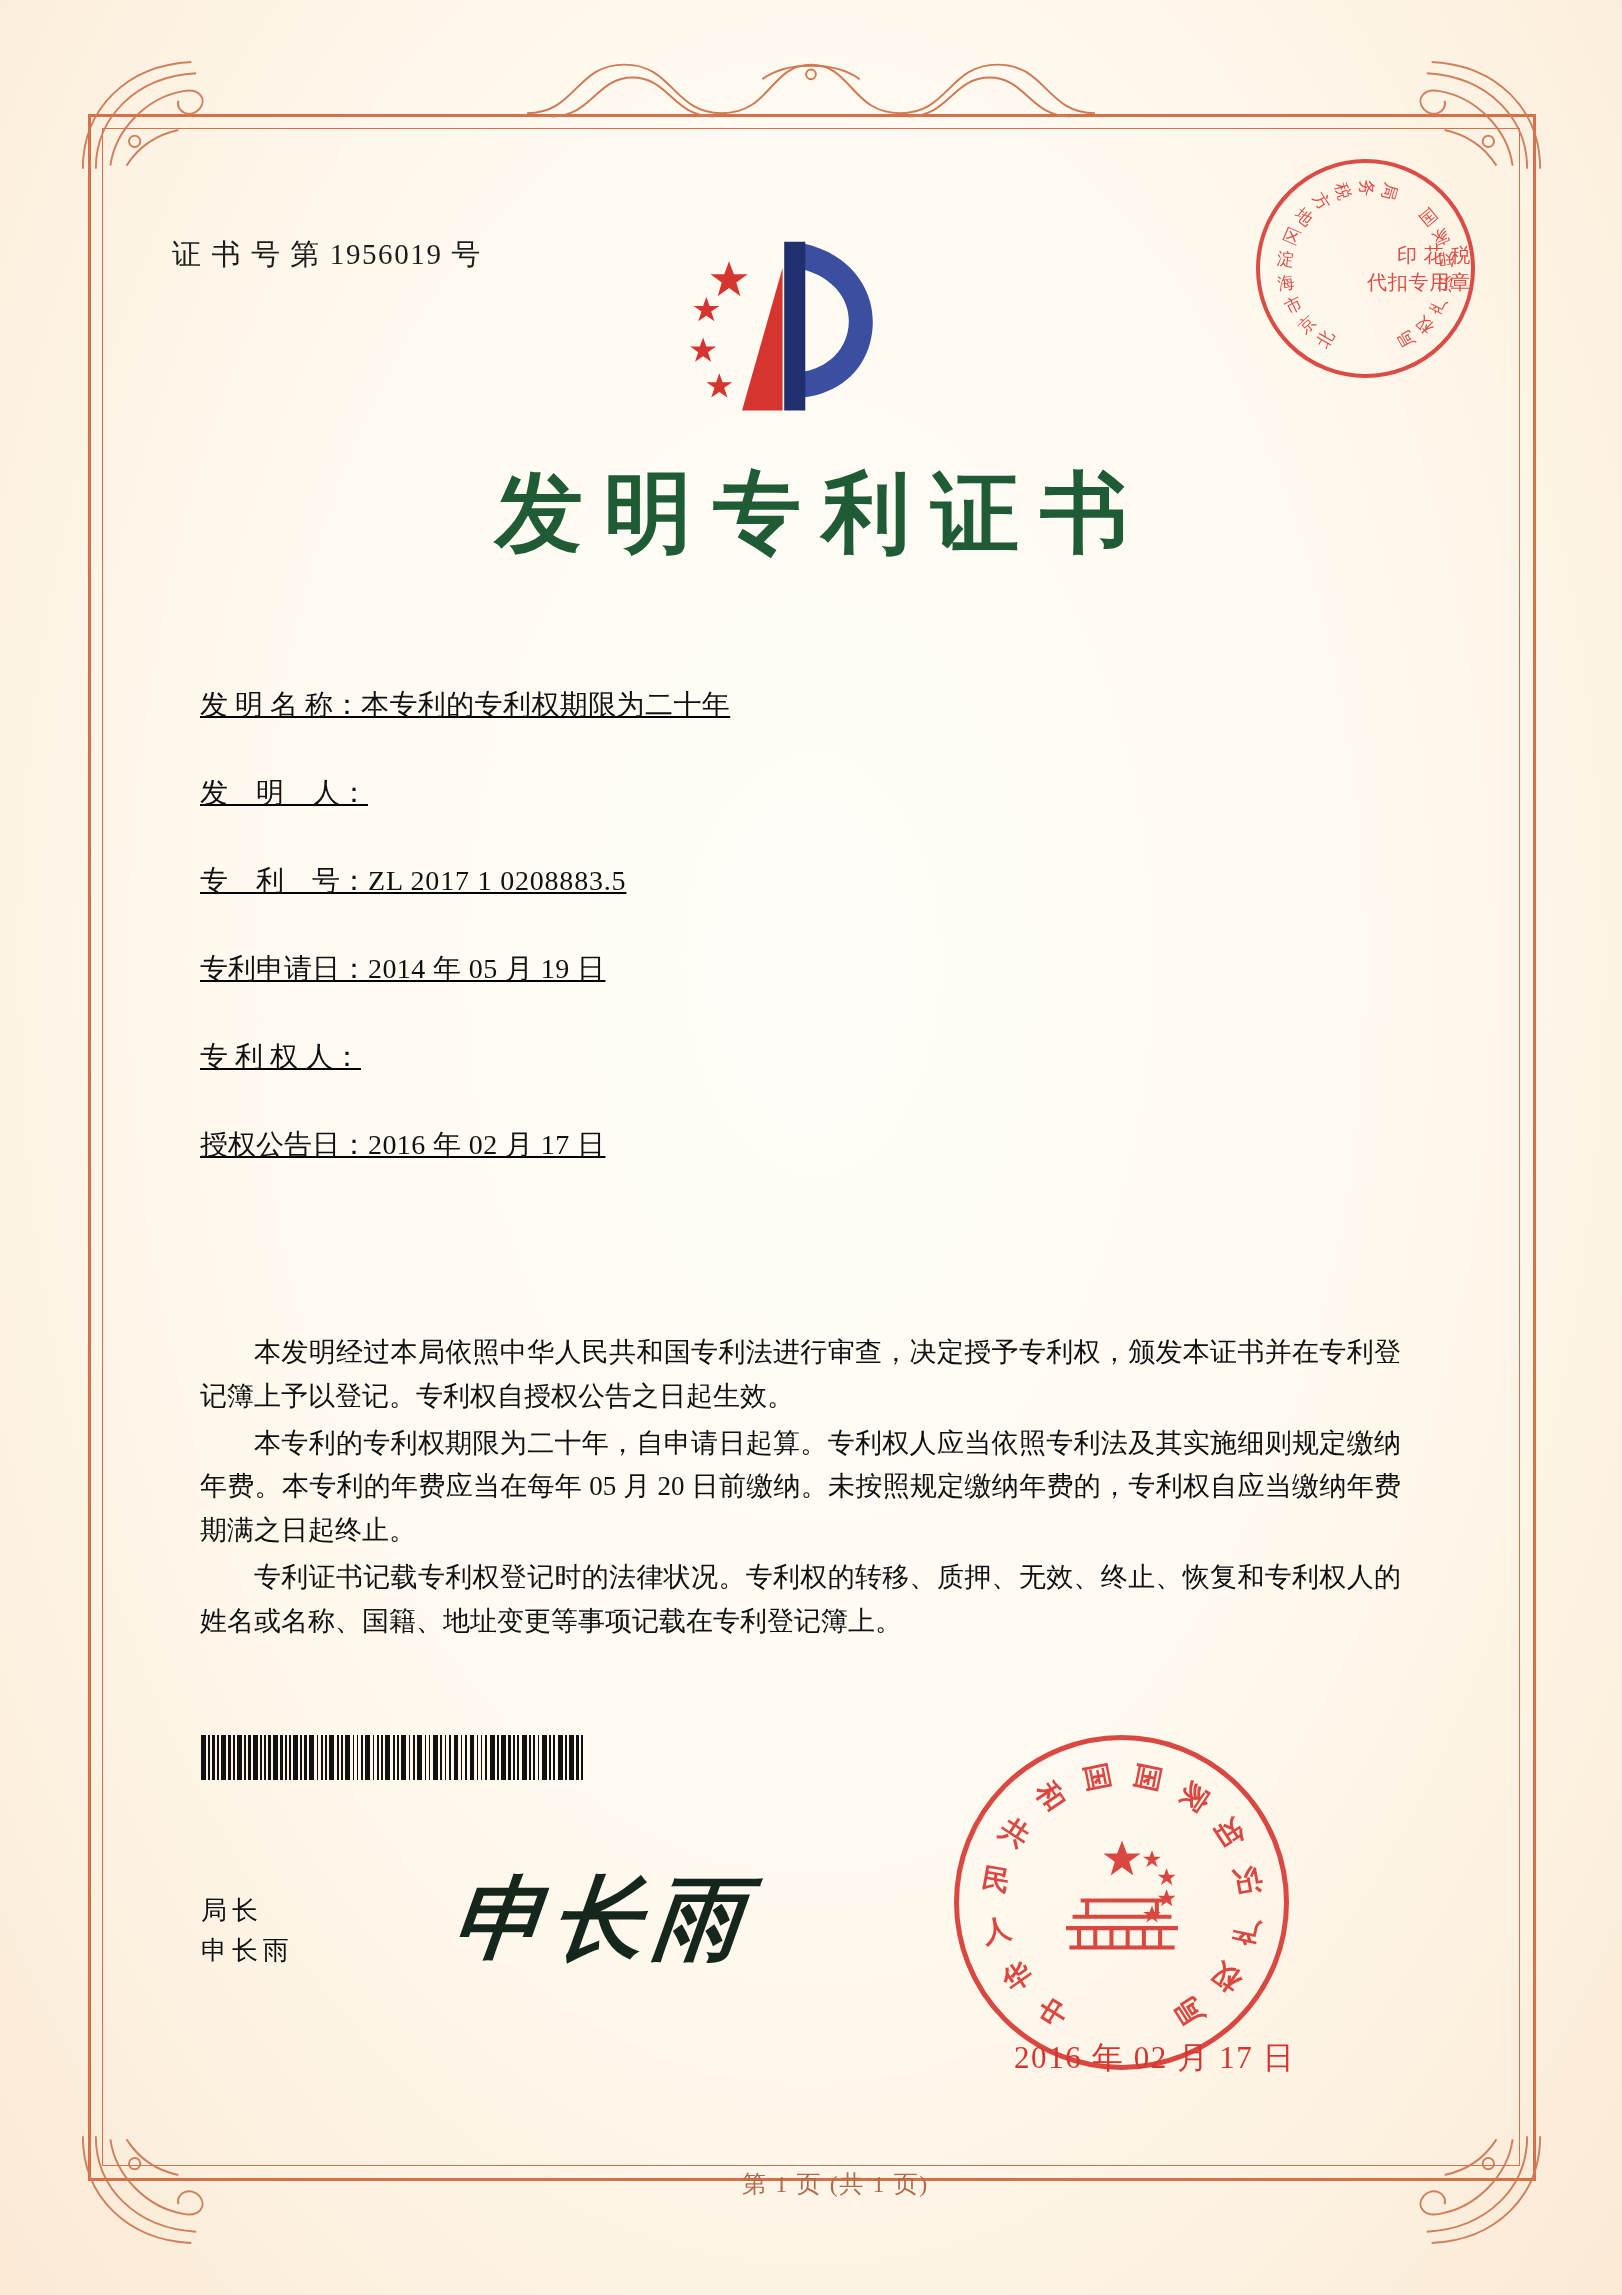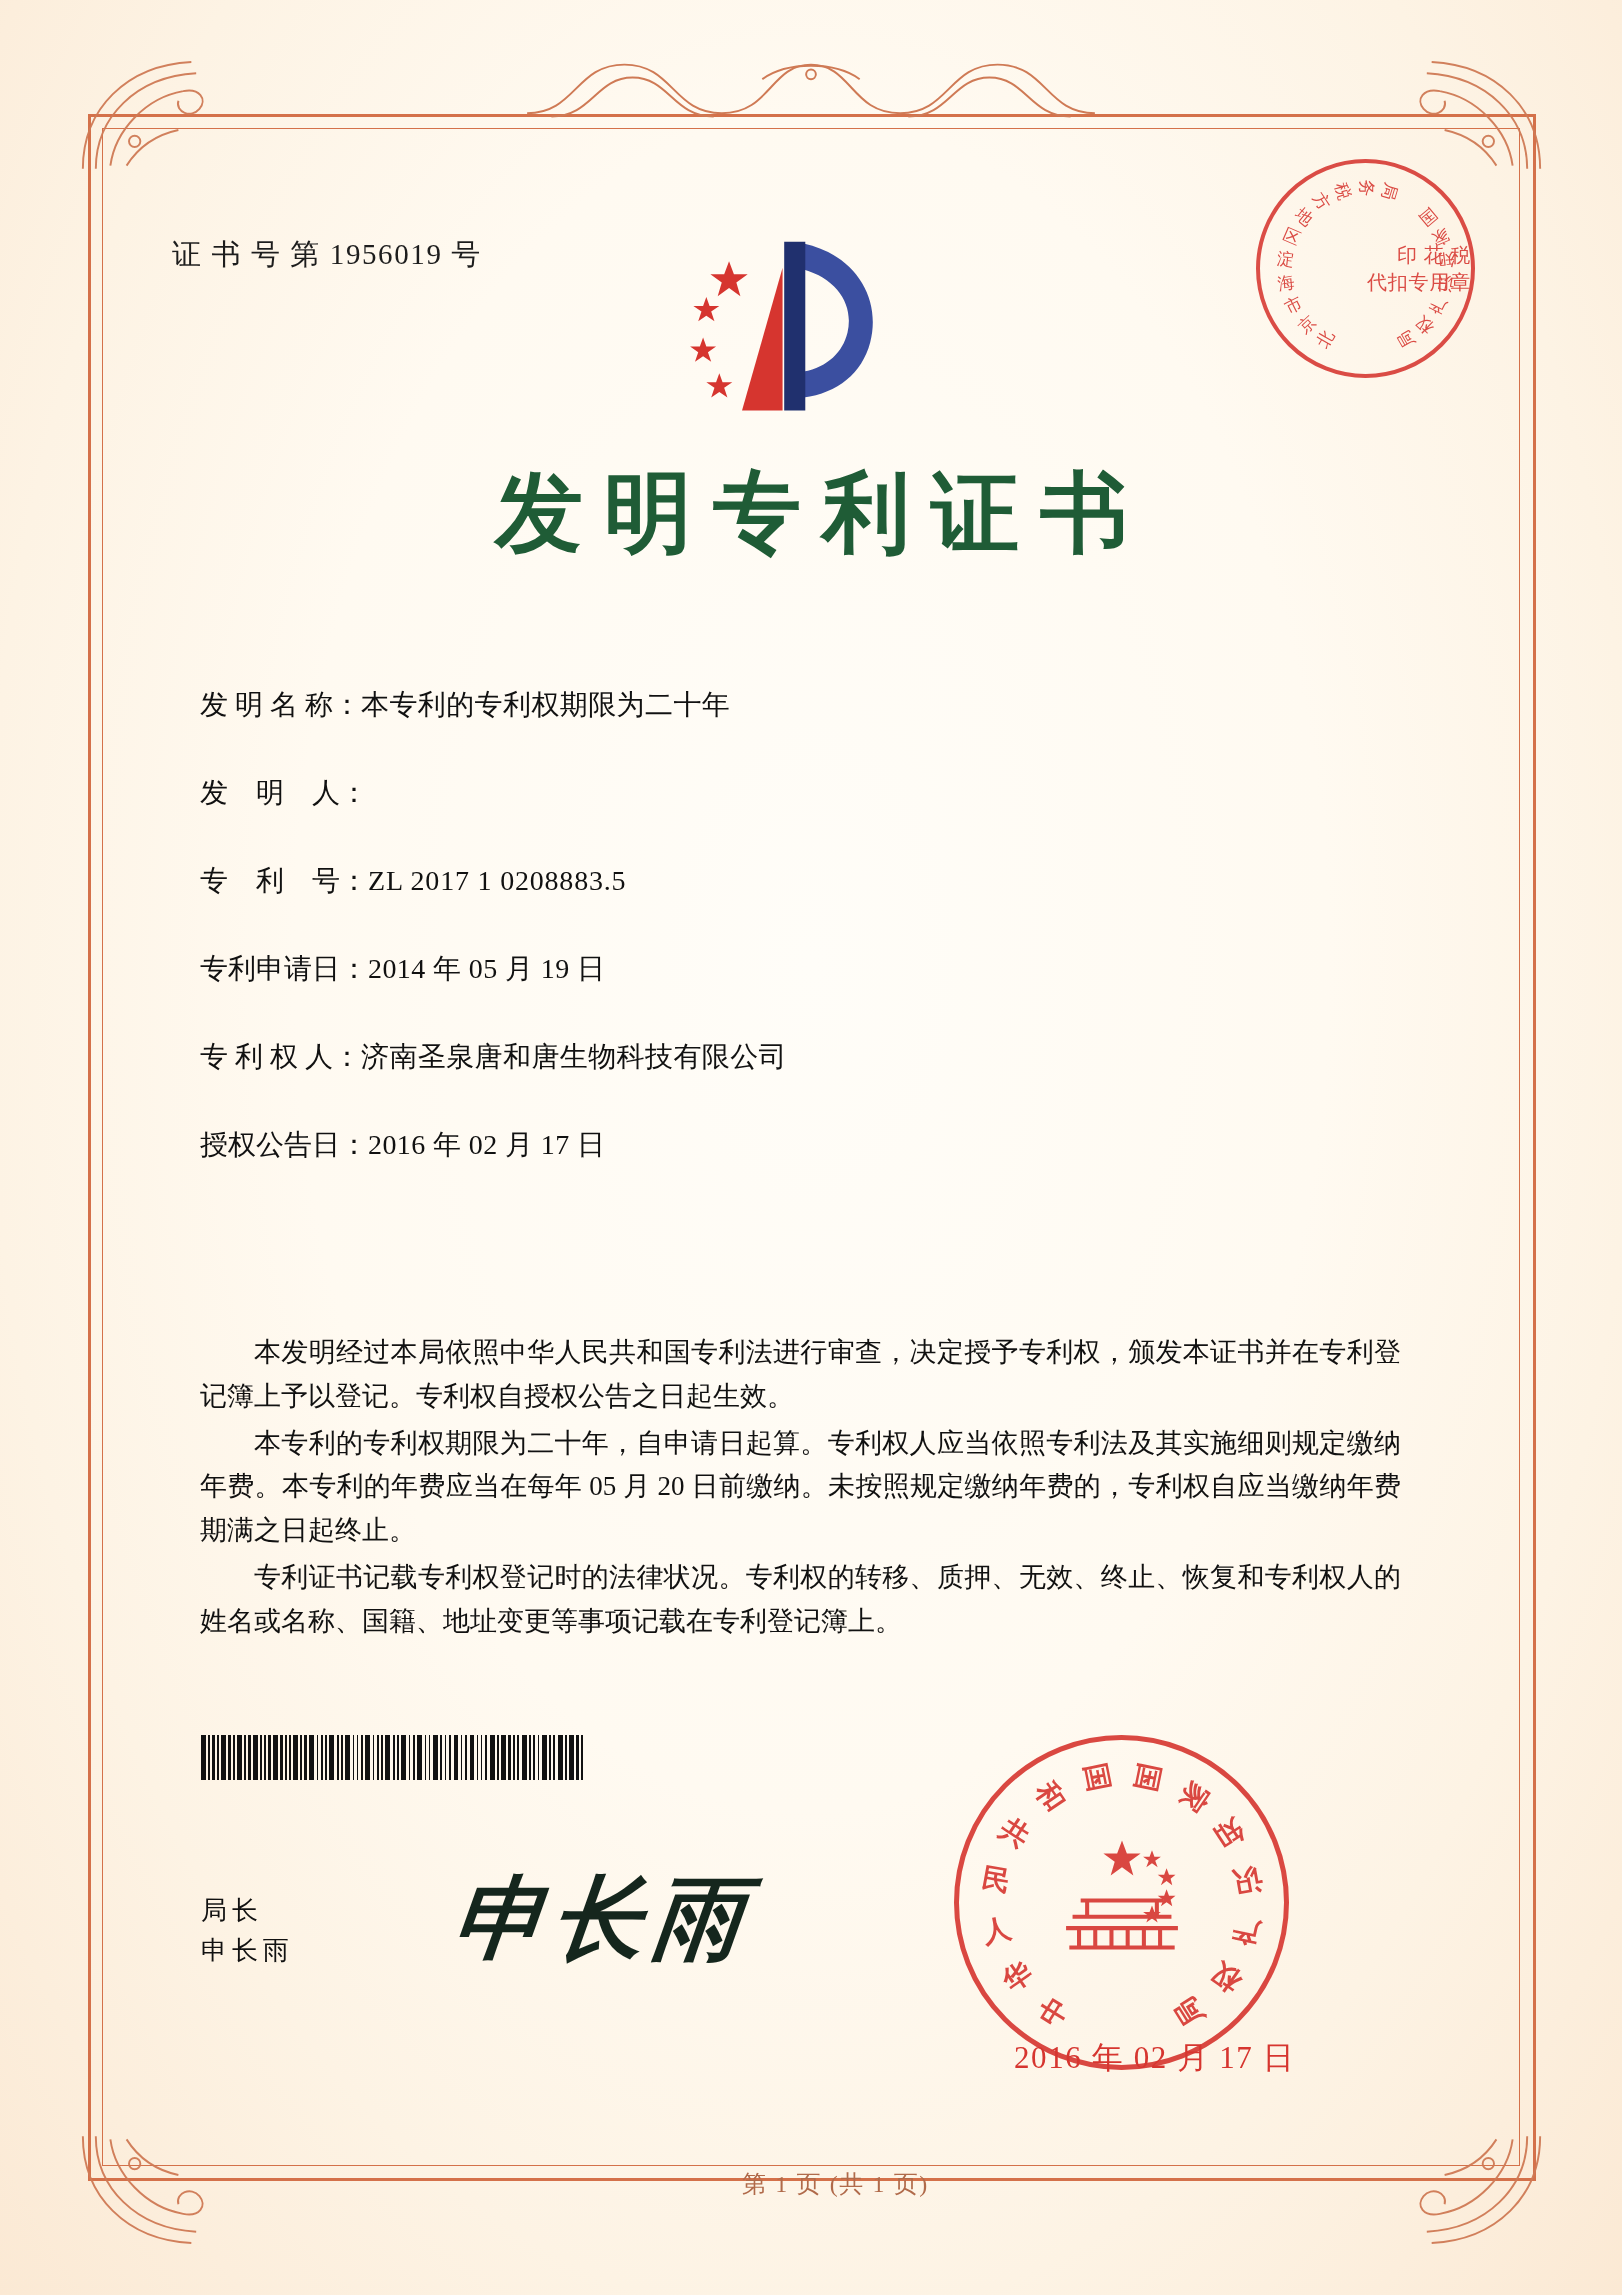--- a/index.html
+++ b/index.html
@@ -126,20 +126,21 @@
     font-family: "Liberation Serif", "DejaVu Serif", serif;
     text-indent: 21px;
   }
 
   
   .fields {
     position: absolute;
     left: 200px;
     top: 686px;
     width: 1185px;
+    text-decoration: underline;
   }
   .field-row {
     display: flex;
     align-items: baseline;
     margin-bottom: 50px;
     font-size: 28px;
     color: #111;
   }
   .field-label {
     white-space: nowrap;
@@ -381,21 +382,20 @@
       <span class="field-value mono-num">ZL 2017 1 0208883.5</span>
     </div>
     <div class="field-row">
       <span class="field-label">专利申请日</span>
       <span class="field-sep">：</span>
       <span class="field-value">2014 年 05 月 19 日</span>
     </div>
     <div class="field-row">
       <span class="field-label">专 利 权 人</span>
       <span class="field-sep">：</span>
-      <span class="field-value">济南圣泉唐和唐生物科技有限公司</span>
     </div>
     <div class="field-row">
       <span class="field-label">授权公告日</span>
       <span class="field-sep">：</span>
       <span class="field-value">2016 年 02 月 17 日</span>
     </div>
   </div>
 
   <div class="body-text">
     <p>本发明经过本局依照中华人民共和国专利法进行审查，决定授予专利权，颁发本证书并在专利登记簿上予以登记。专利权自授权公告之日起生效。</p>

